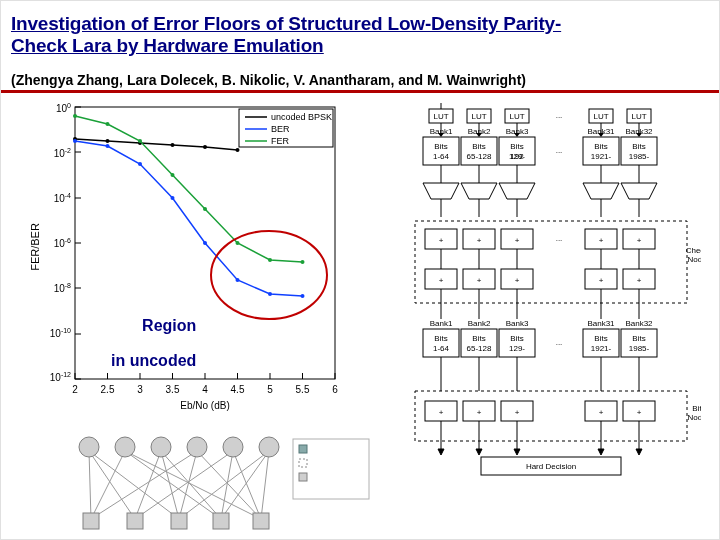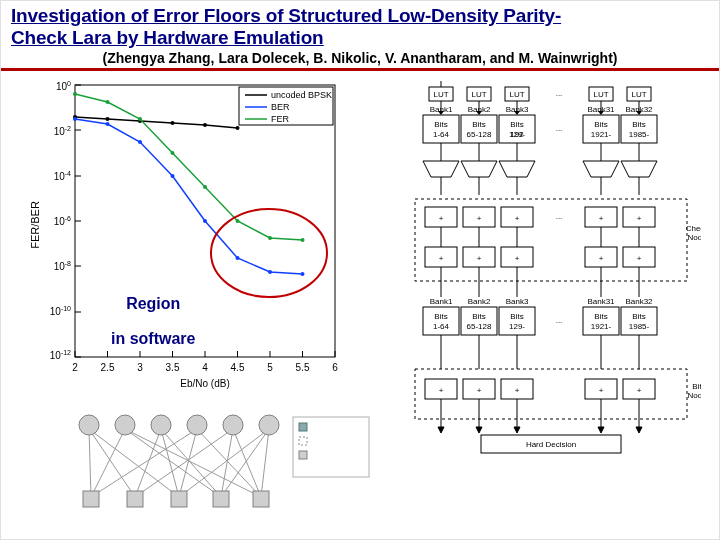--- a/index.html
+++ b/index.html
@@ -13,41 +13,40 @@
   }
   .slide {
     position: relative;
     width: 720px;
     height: 540px;
     overflow: hidden;
     box-sizing: border-box;
     border: 1px solid #e0e0e0;
   }
   .title-block {
-    padding: 4px 10px 0 10px;
+    padding: 12px 10px 0 10px;
     text-decoration: underline;
   }
   .title {
     font-size: 19px;
     font-weight: bold;
     color: #000080;
     line-height: 1.18;
     letter-spacing: -0.2px;
   }
   .title .un {
     text-decoration: underline;
     text-decoration-thickness: 1px;
   }
   .authors {
     font-size: 14px;
     font-weight: bold;
     color: #000;
-    margin-top: 0;
+    margin-top: 14px;
     padding: 0 10px 2px 10px;
-    text-align: center;
   }
   .divider {
     border-top: 3px solid #b00000;
     margin: 0;
   }
   .content {
     position: relative;
     width: 100%;
     height: calc(540px - 80px);
   }
@@ -56,21 +55,21 @@
   .legend-text { font: 9px Arial, sans-serif; fill: #000; }
   .ylabel { font: 11px Arial, sans-serif; fill: #000; }
   .note {
     position: absolute;
     left: 110px;
     top: 224px;
     font-size: 16px;
     font-weight: bold;
     color: #000080;
     line-height: 1.1;
-    text-align: center;
+    text-align: right;
   }
   .hw-label { font: 8px Arial, sans-serif; fill: #000; text-anchor: middle; }
 </style>
 </head>
 <body>
 
 <div class="slide">
 
   <div class="title-block">
     <div class="title">
@@ -174,21 +173,21 @@
         <circle cx="249" cy="197" r="2"></circle>
           <circle cx="281.5" cy="199" r="2"></circle>
       </g>
 
       <ellipse cx="248" cy="178" rx="58" ry="44" fill="none" stroke="#c00000" stroke-width="2"></ellipse>
     </svg>
 
     <div class="note">
       <span>Region</span><br>
       <br>
-      <span>in software</span>
+      <span>in uncoded</span>
     </div>
 
     <svg width="300" height="380" viewBox="0 0 300 380" style="position:absolute; left:400px; top:8px;">
 
       <rect x="14" y="120" width="272" height="82" fill="none" stroke="#000" stroke-dasharray="3 3"></rect>
 
       <g>
         <g transform="translate(28,8)">
           <rect width="24" height="14" fill="#fff" stroke="#000"></rect>
           <text class="hw-label" x="12" y="10">LUT</text>

